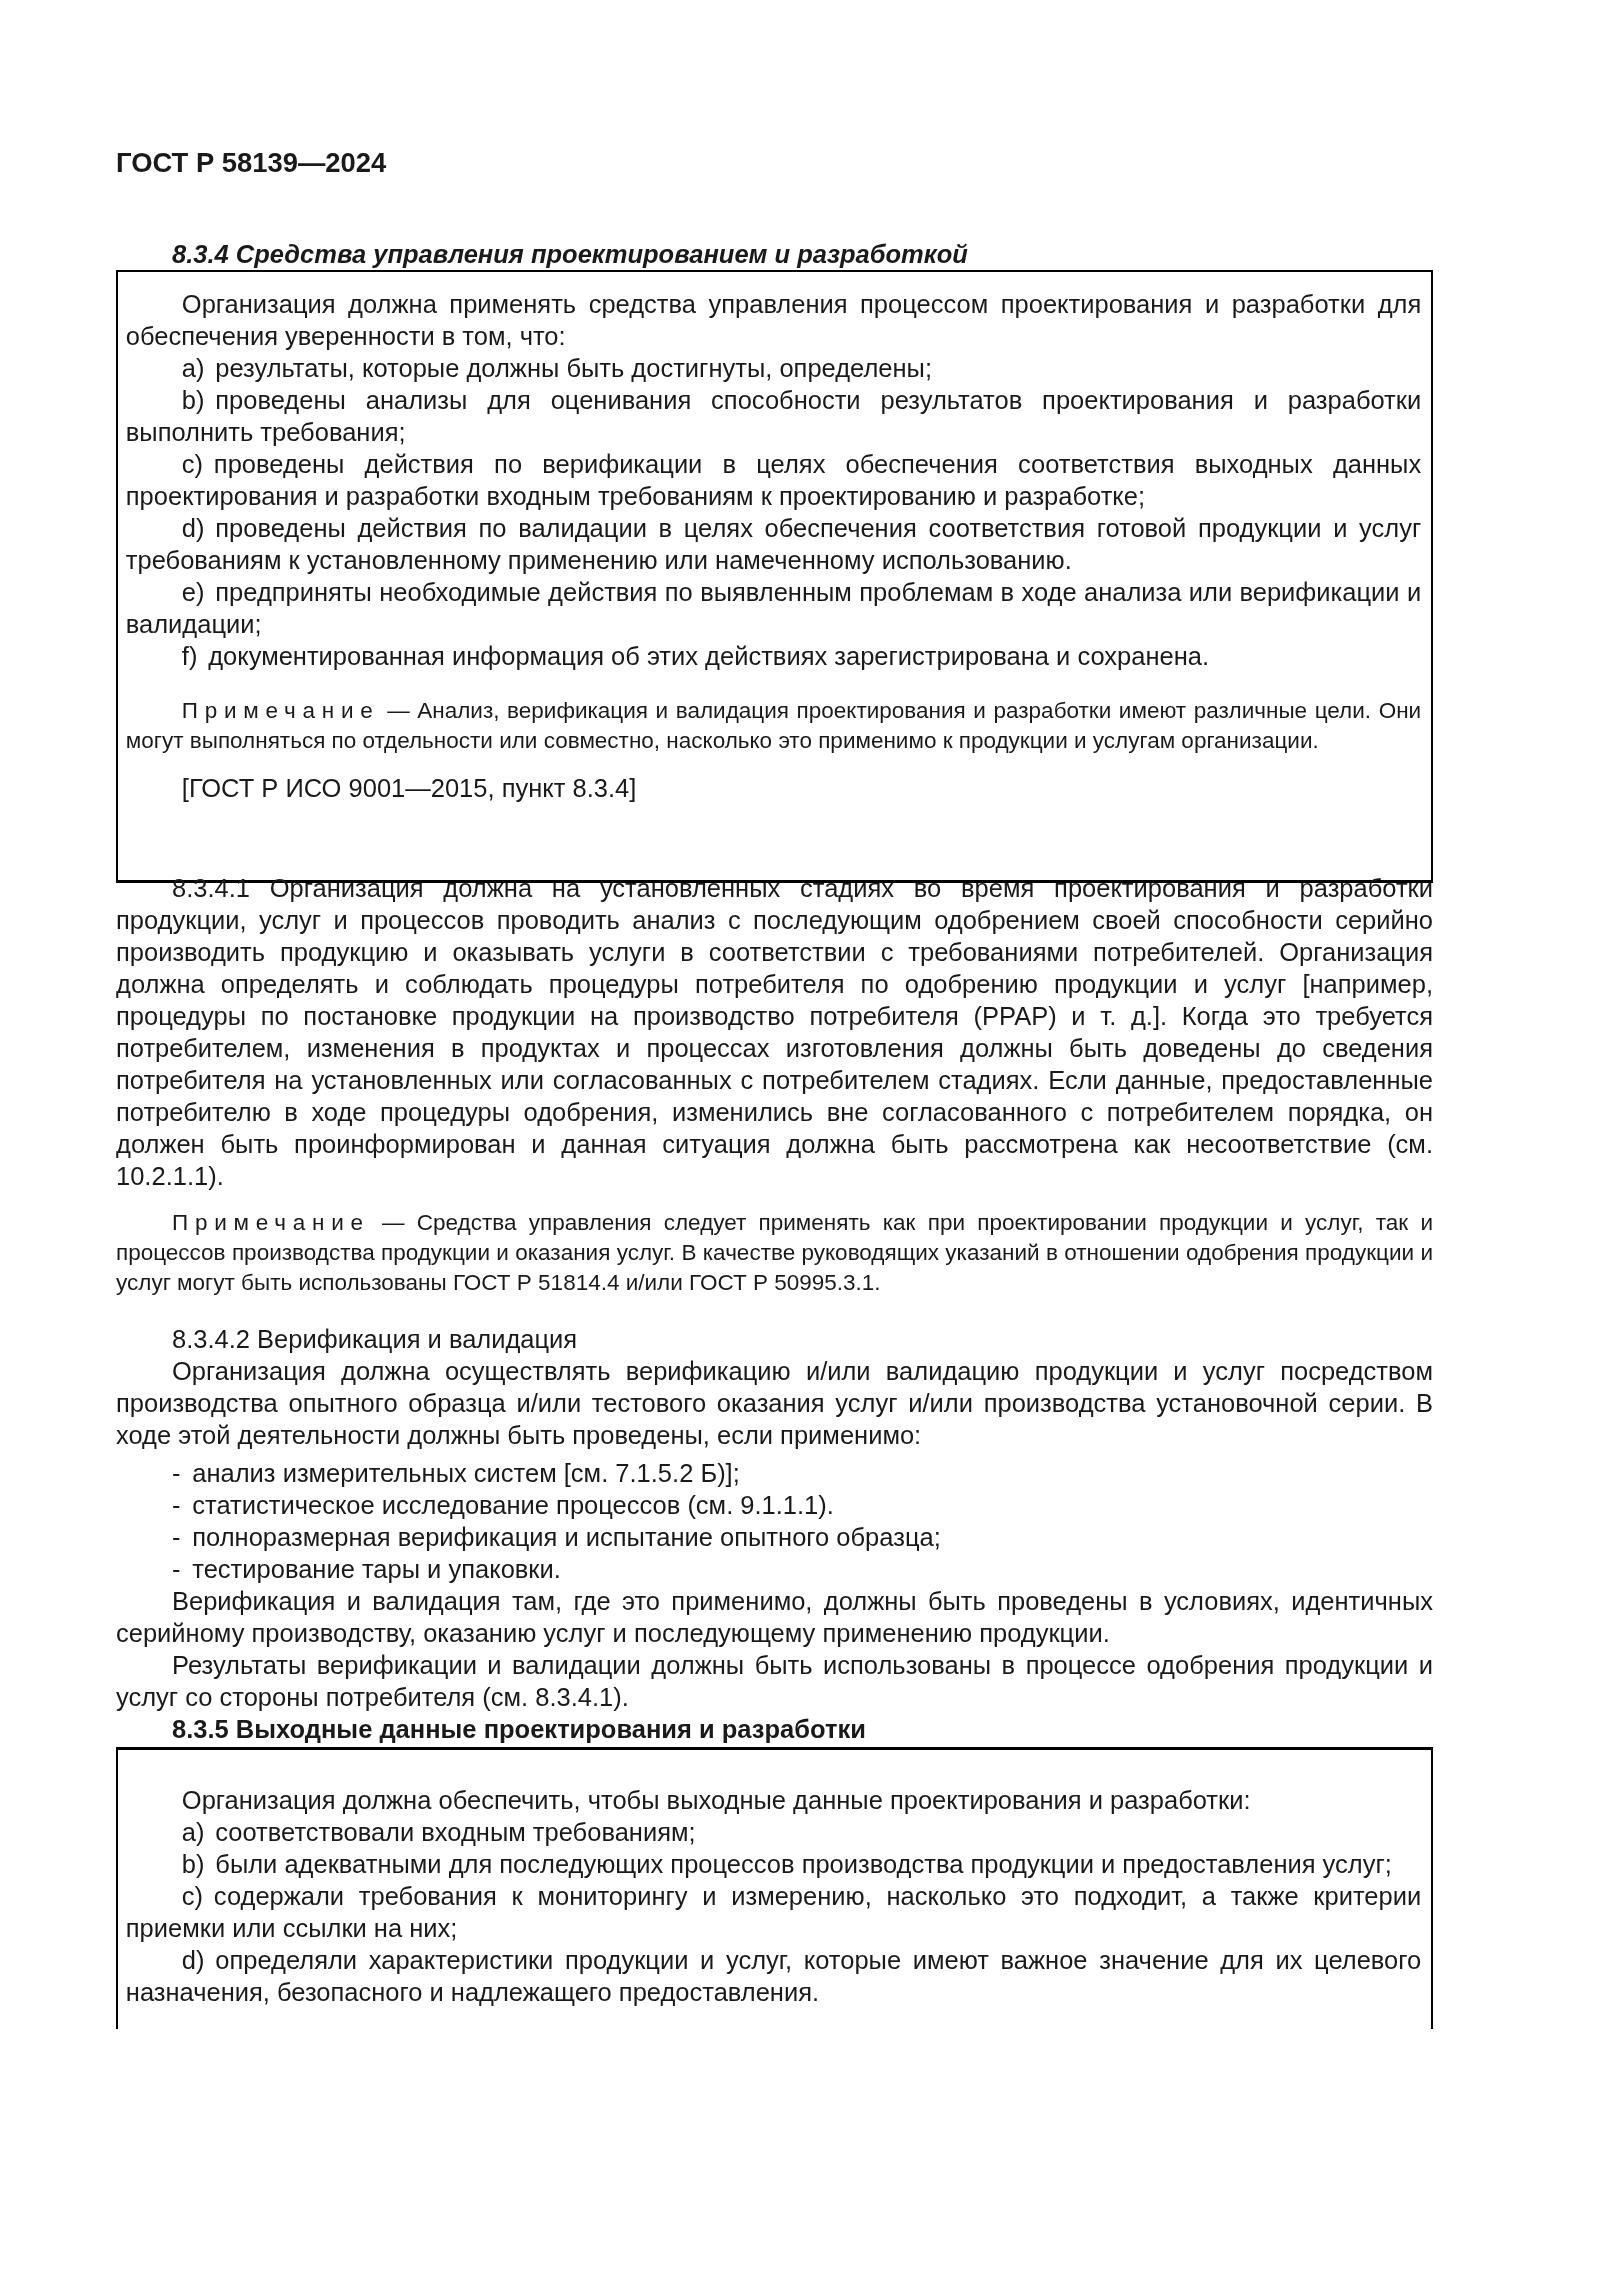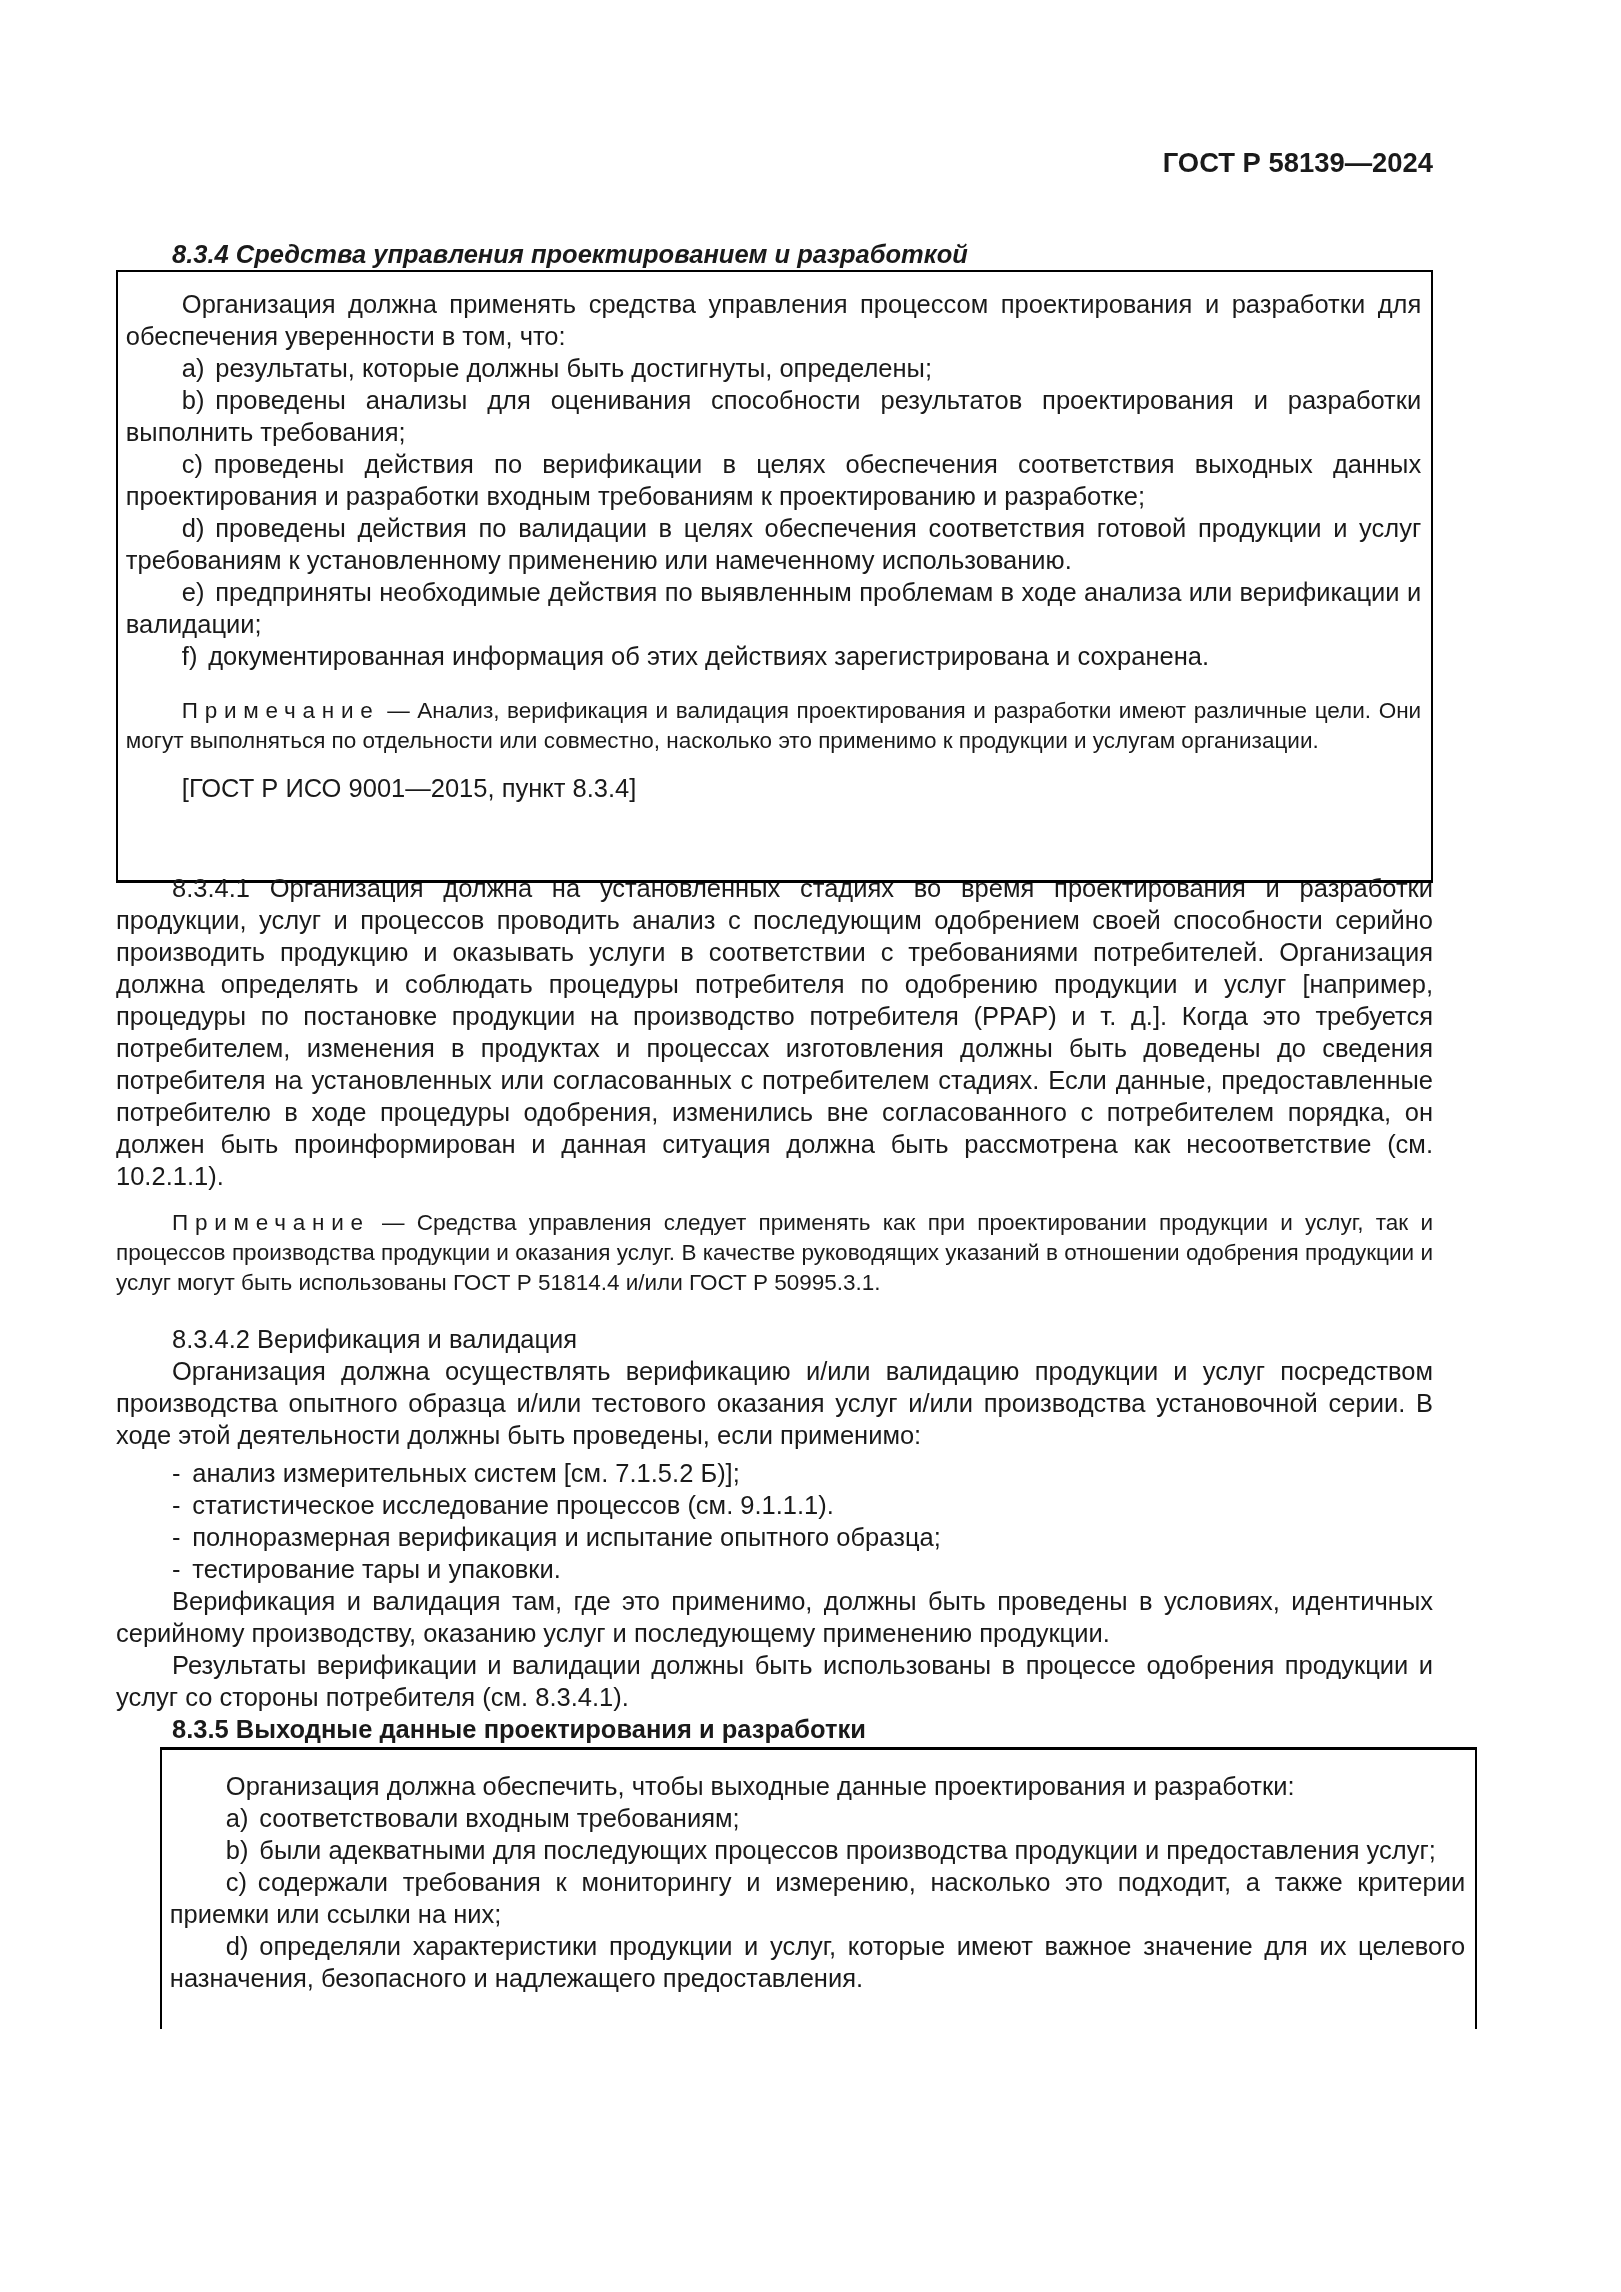--- a/index.html
+++ b/index.html
@@ -10,31 +10,31 @@
     font-family:"Liberation Sans","DejaVu Sans",sans-serif;
     color:#1a1a1a;
     overflow:hidden;
   }
   .blk{position:absolute;left:116px;width:1317px;}
   .t{font-size:25.5px;line-height:32px;text-align:justify;}
   .t p{margin:0;text-indent:56px;}
   .note{font-size:22.5px;line-height:30px;text-align:justify;}
   .note p{margin:0;text-indent:56px;}
   .note-label{letter-spacing:.3em;}
-  .hdr{top:147px;text-align:right;font-size:27.4px;font-weight:bold;}
+  .hdr{top:147px;text-align:left;font-size:27.4px;font-weight:bold;}
   .h834{top:238px;font-weight:bold;font-style:italic;}
   .quote-box{
     box-sizing:border-box;
     border:2.9px solid #000;
     padding:15.7px 9.8px 0 7.8px;
   }
   .box1{top:270px;height:613px;border-bottom-width:3.9px;}
   .box1 .note{margin-top:24.5px;}
   .box1 .citation{margin-top:15.7px;}
-  .box2{top:1747px;height:282px;border-top-width:3.9px;border-bottom:none;padding-top:20px;margin-left:44px;}
+  .box2{top:1747px;height:282px;border-top-width:3.9px;border-bottom:none;padding-top:34px;}
   .p8341{top:872px;}
   .n8341{top:1208px;}
   .sec8342{top:1323px;}
   .bullets{margin-top:5.9px;}
   .bullets p{line-height:32px;}
   .h835{font-weight:bold;}
   .pgnum{top:2064px;text-align:right;font-size:27.4px;}
   .il{margin-right:10.8px;}
   .bl{margin-right:11.8px;}
 </style>

